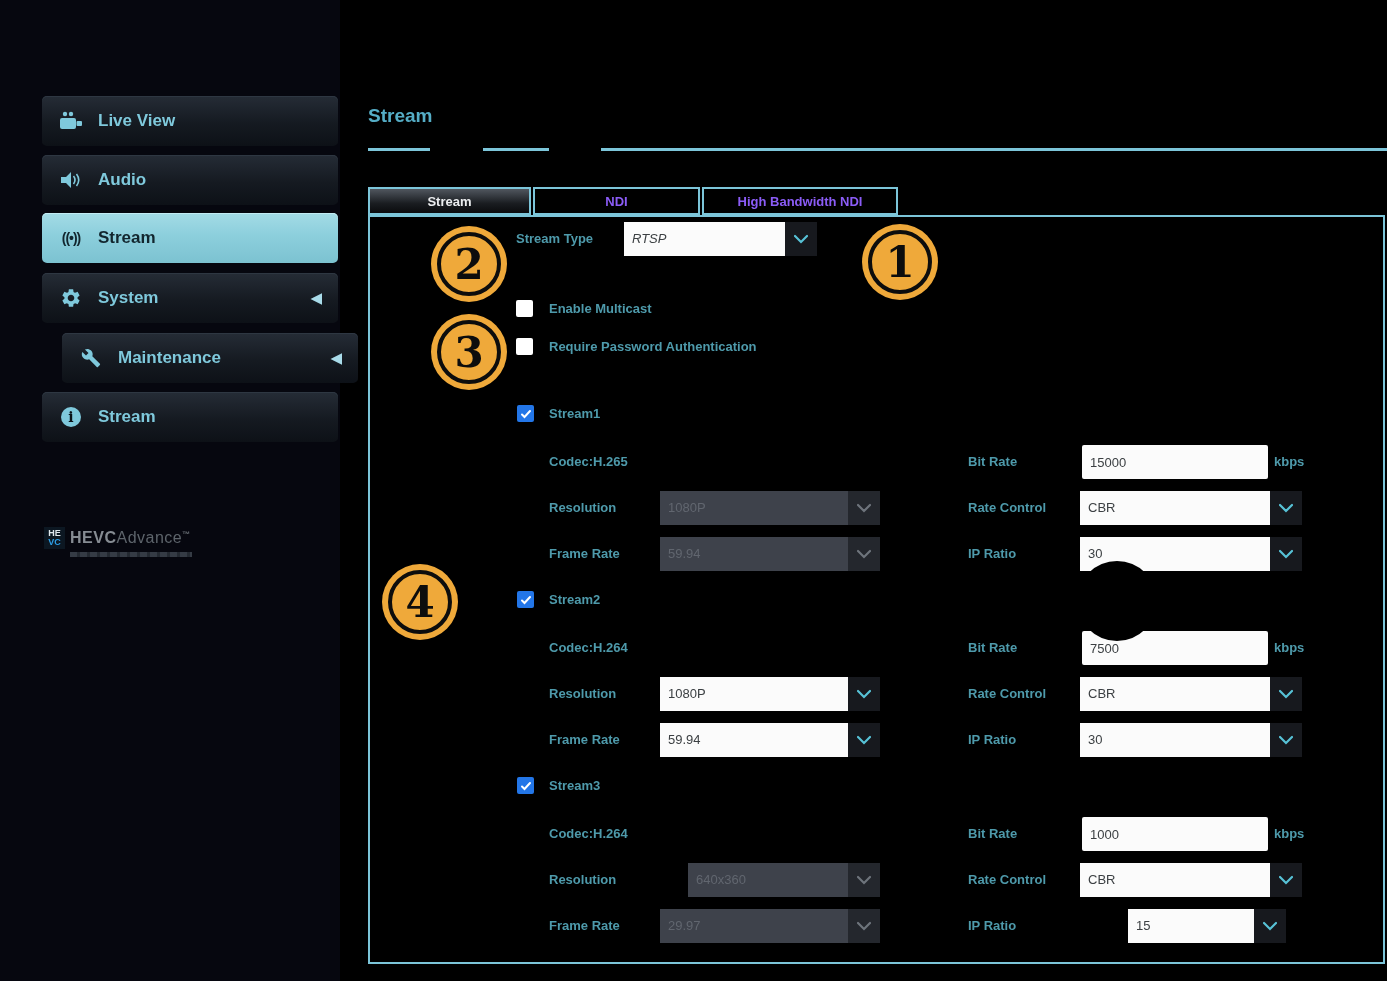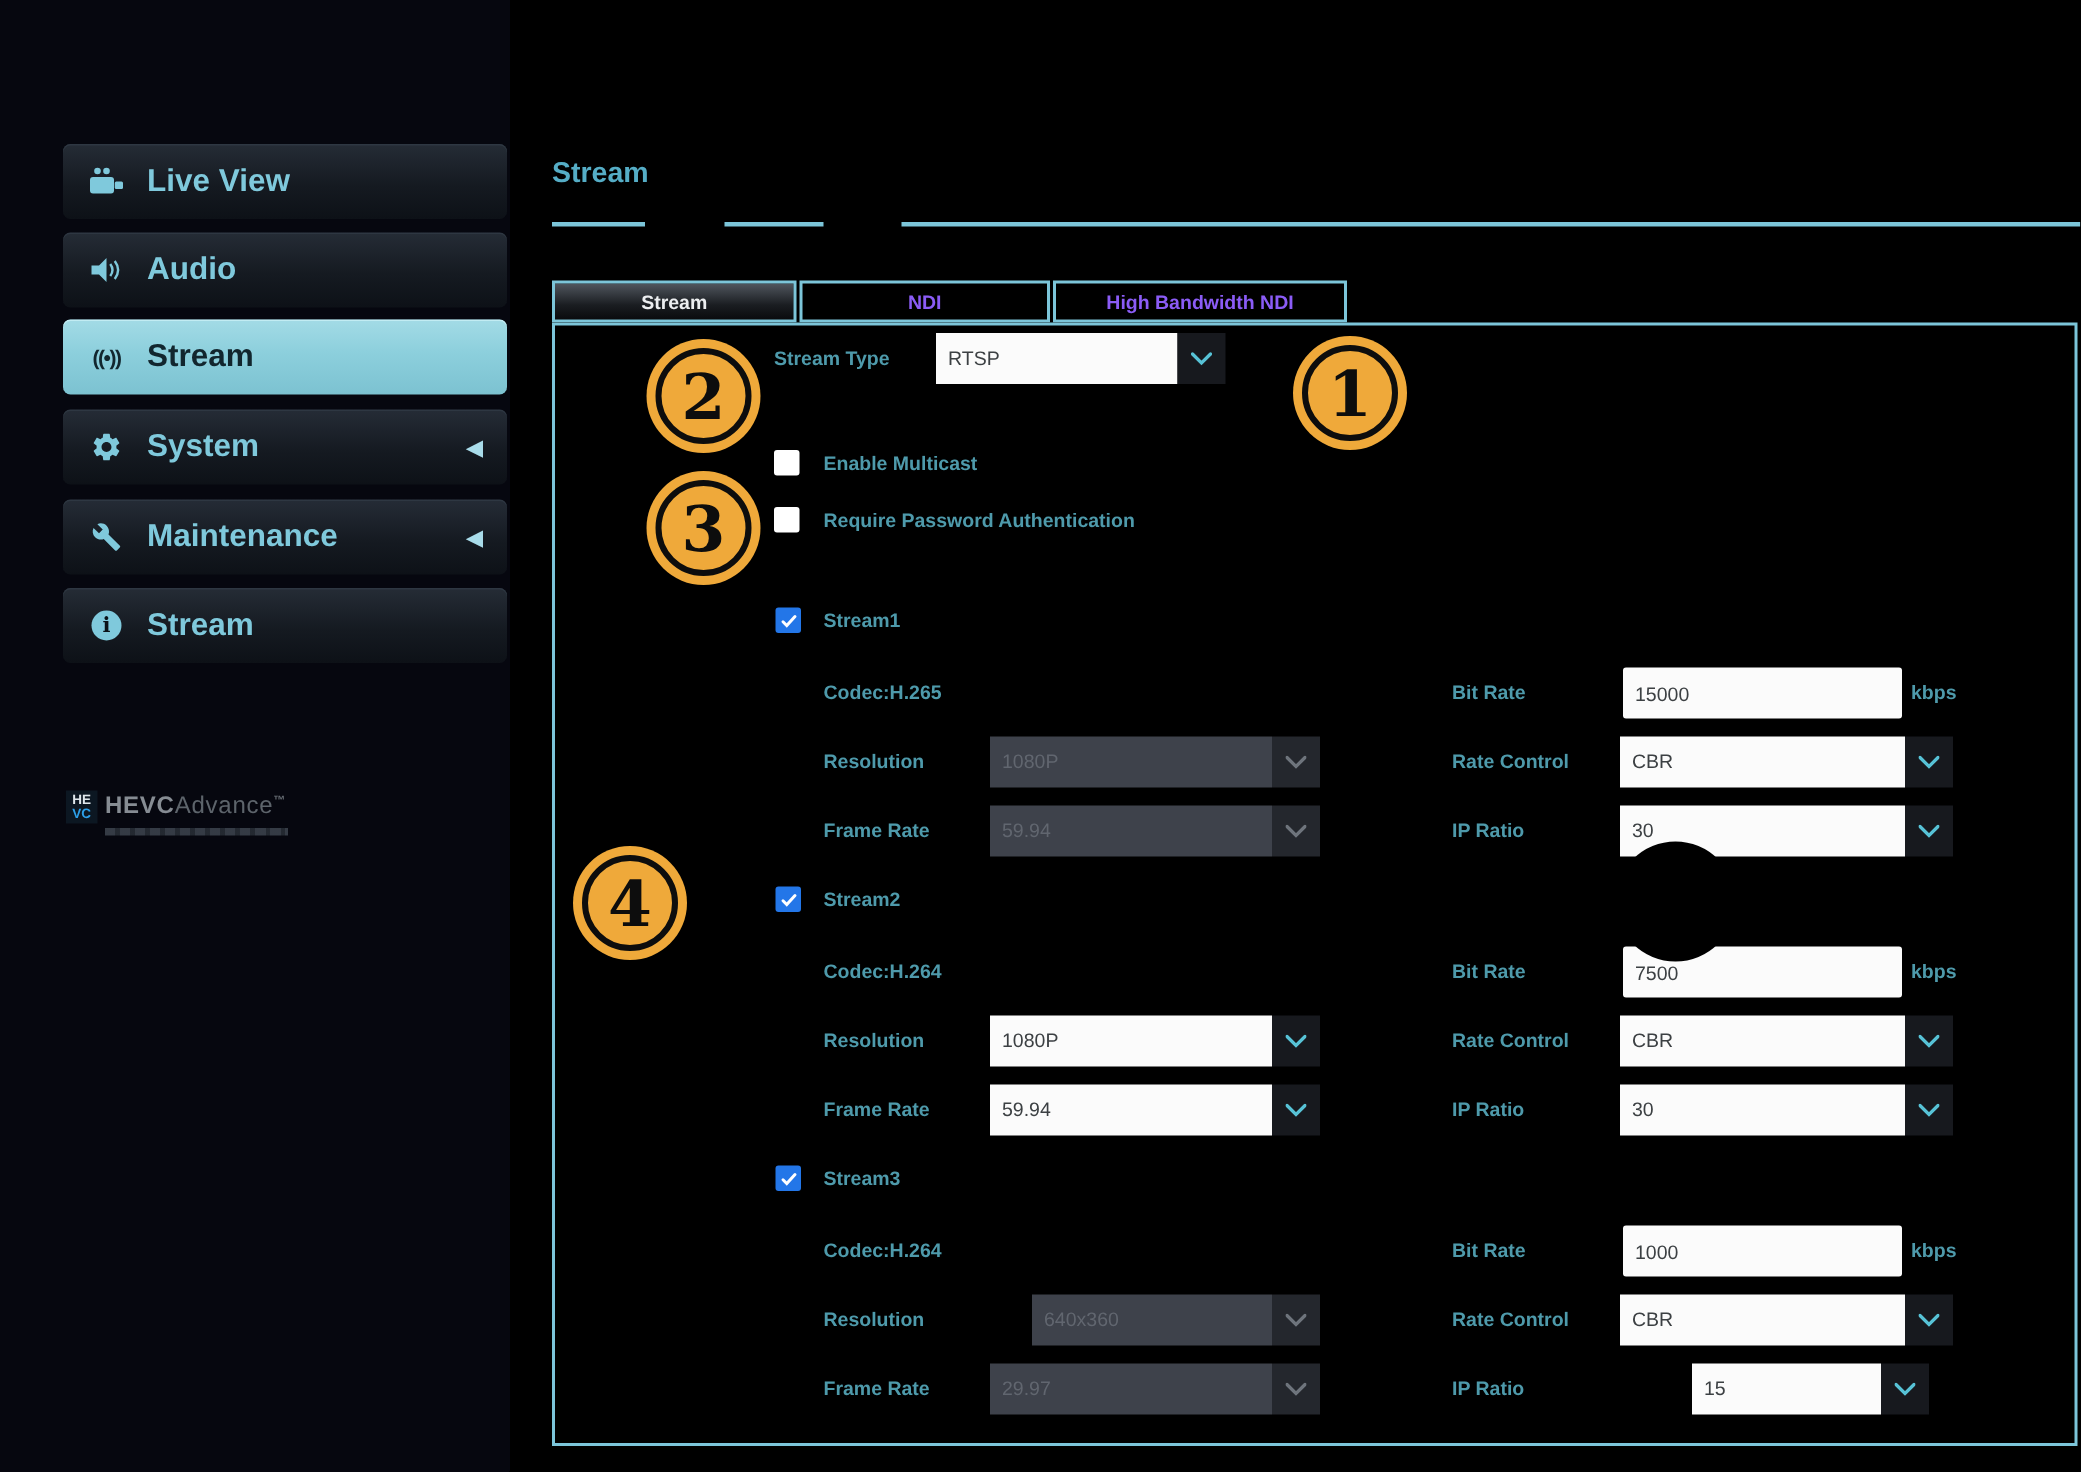--- a/index.html
+++ b/index.html
@@ -13,26 +13,26 @@
   .logo-text { font-size:37px; font-weight:900; font-style:italic; color:#fff; letter-spacing:2px; }
   .logo-swoosh { margin-top:1px; height:3px; width:128px; border-radius:2px;
     background:linear-gradient(90deg,#6a6a6a,#f2f2f2 25%,#ffffff 70%,#8a8a8a);
     transform:rotate(-2deg); }
   .nav-item { position:absolute; left:42px; width:296px; height:50px; border-radius:5px;
     background:linear-gradient(180deg,#252c36 0%,#151a21 55%,#0d1117 100%);
     box-shadow:inset 0 1px 0 #2e3742; color:#7fc9dc; display:flex; align-items:center; cursor:pointer; }
   .nav-item.selected { background:linear-gradient(180deg,#a3dbe6 0%,#8ccfdc 45%,#7cc2d1 100%);
     color:#12262e; box-shadow:inset 0 1px 0 #c2ecf3; }
   .nav-icon { width:26px; margin-left:16px; display:flex; justify-content:center; align-items:center; color:inherit; }
-  .nav-label { margin-left:14px; font-size:21px; font-weight:bold; }
+  .nav-label { margin-left:14px; font-size:17px; font-weight:bold; }
   .nav-arrow { position:absolute; right:16px; font-size:15px; color:#a9dcea; }
   .broadcast-txt { font-size:14px; font-weight:bold; letter-spacing:-1px; }
   .info-circle { width:20px; height:20px; border-radius:50%; background:#7fc9dc; color:#0a1218;
     font-family:"DejaVu Serif",serif; font-weight:bold; font-size:14px; line-height:20px; text-align:center; }
-  .pos-0{top:96px;} .pos-1{top:155px;} .pos-2{top:213px;} .pos-3{top:273px;} .pos-4{top:333px;} .pos-5{top:392px;}
+  .pos-0{top:96px;} .pos-1{top:155px;} .pos-2{top:213px;} .pos-3{top:273px;} .pos-4{top:333px;margin-left:20px;} .pos-5{top:392px;}
 
   .hevc { position:absolute; left:44px; top:527px; width:180px; }
   .hevc-row { display:flex; align-items:center; }
   .hevc-icon { width:21px; height:22px; background:#0c1722; display:flex; flex-direction:column;
     justify-content:center; align-items:center; line-height:9px; }
   .hevc-icon .t { color:#dfe7ec; font-size:9px; font-weight:bold; }
   .hevc-icon .b { color:#2d9fe8; font-size:9px; font-weight:bold; }
   .hevc-brand { margin-left:5px; font-size:16px; font-weight:bold; color:#868c93; letter-spacing:0.5px; }
   .hevc-brand .light { font-weight:normal; color:#5d646b; }
   .hevc-tm { font-size:8px; color:#6a7077; vertical-align:super; }
@@ -167,21 +167,21 @@
   <div class="tab t1">
       <span>NDI</span>
     </div>
   <div class="tab t2">
       <span>High Bandwidth NDI</span>
     </div>
 
   <div id="panel"></div>
 
   <div class="lbl" style="left:516px; top:231px;">Stream Type</div>
-  <div class="combo" style="left:624px; top:222px; width:193px;">
+  <div class="combo" style="left:624px; top:222px; width:193px;font-style:italic;">
     <span class="combo-value">RTSP</span>
     <span class="combo-chev">
       <svg width="14" height="10" viewBox="0 0 14 10" fill="none" stroke-width="2.2" stroke-linecap="round">
           <polyline points="1,2 7,8 13,2"></polyline>
         </svg>
     </span>
   </div>
 
   <div class="cbx" style="left:516px; top:300px;"></div>
   <div class="lbl" style="left:549px; top:301px;">Enable Multicast</div>

